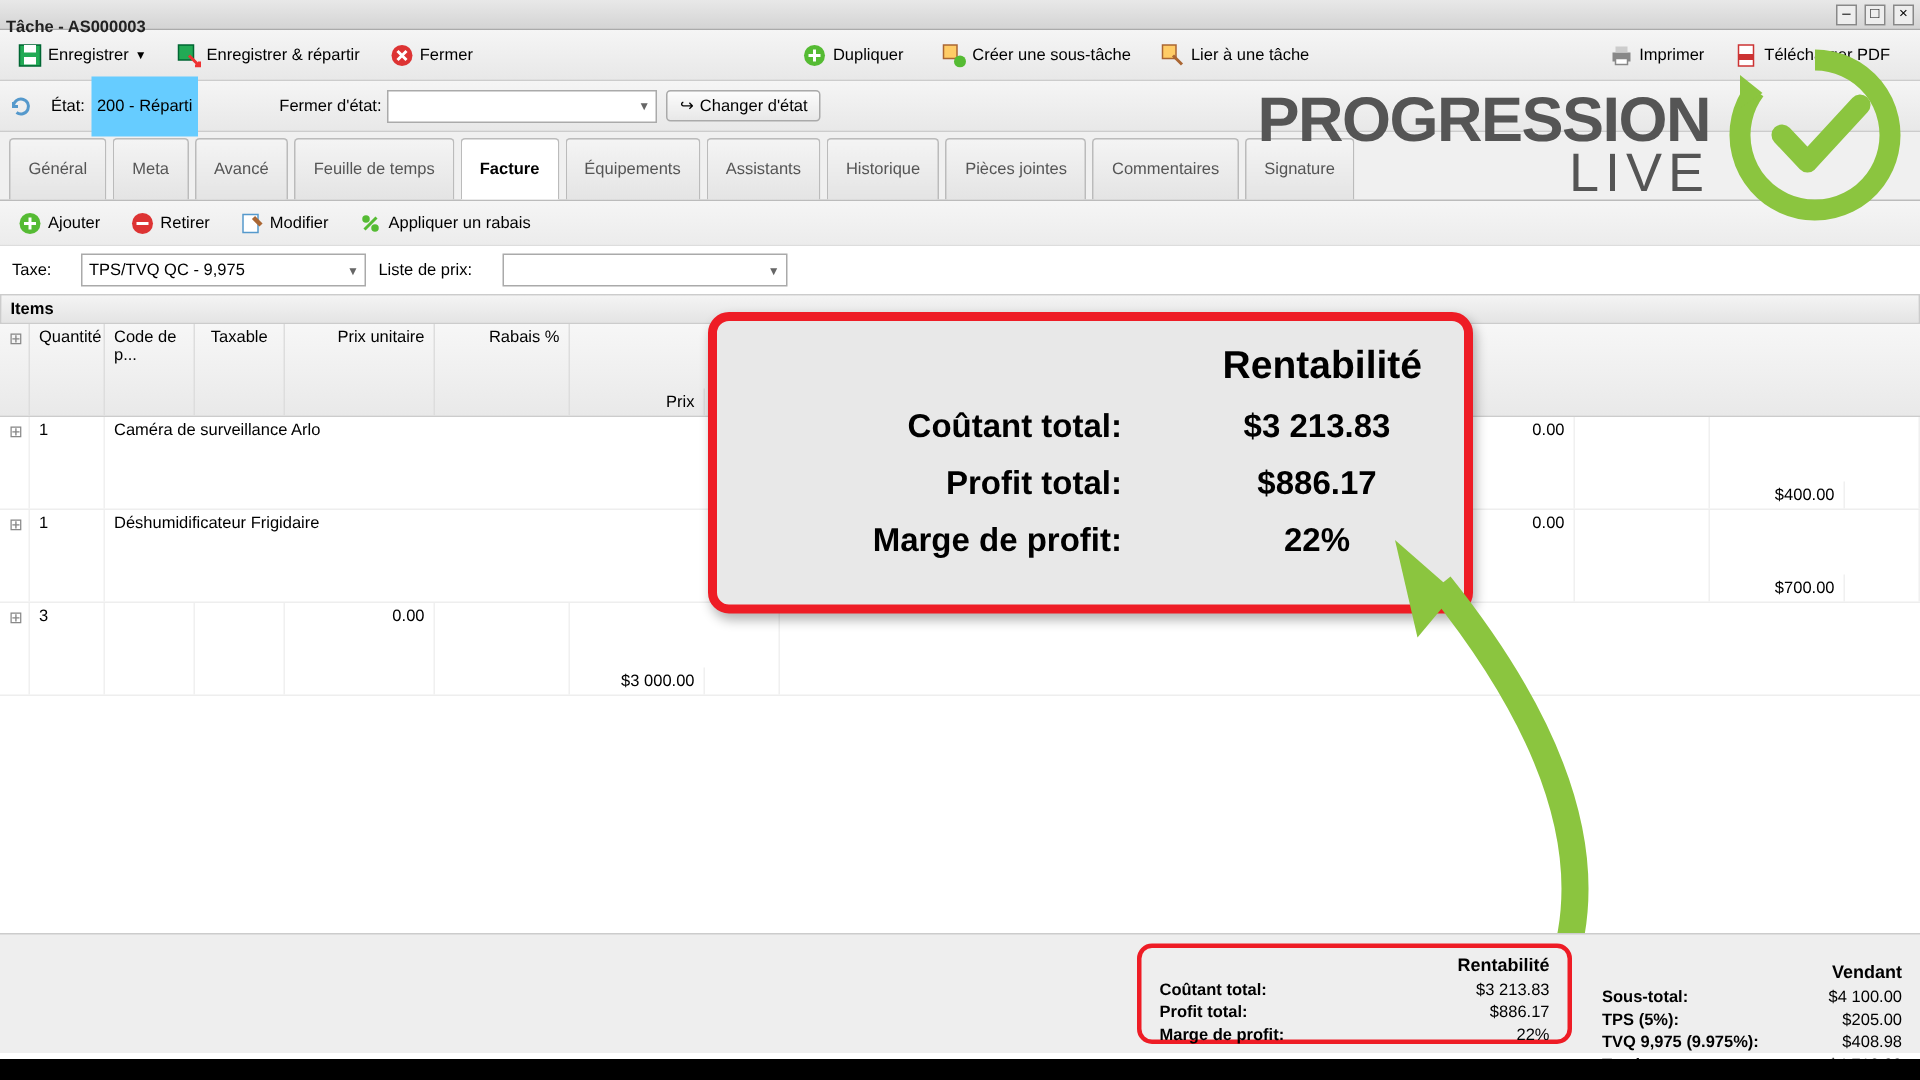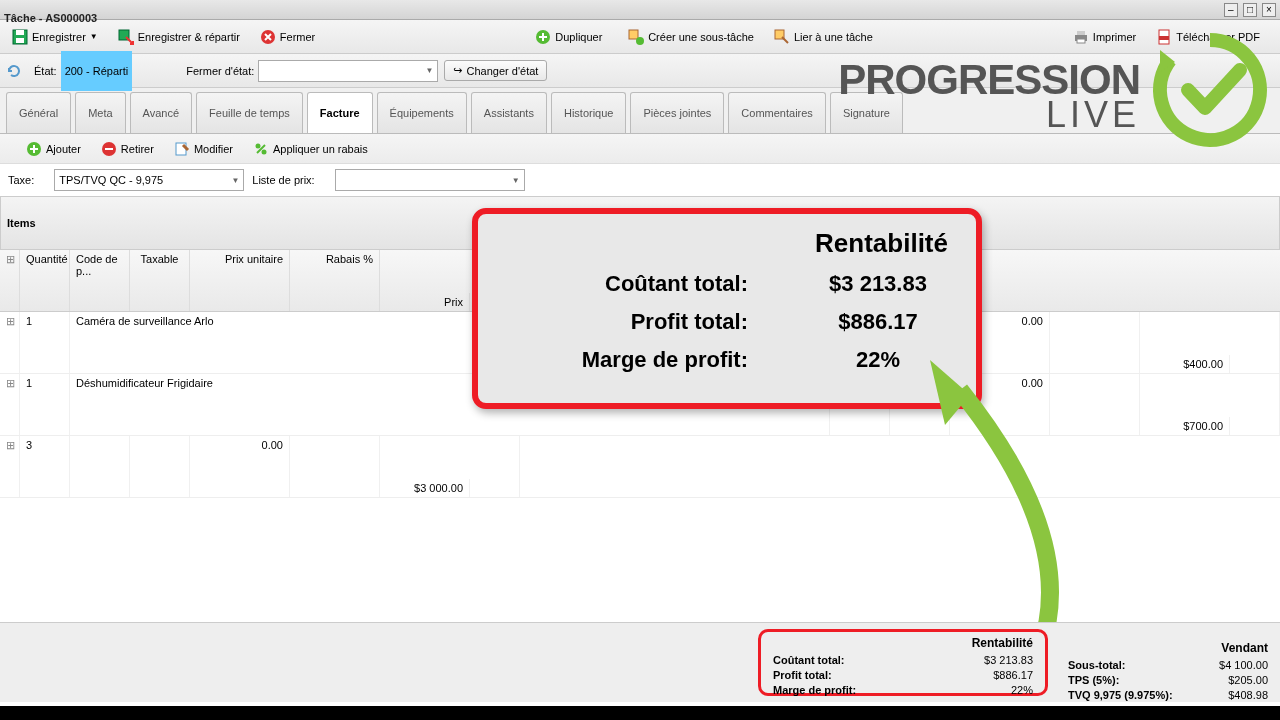--- a/index.html
+++ b/index.html
@@ -19,26 +19,26 @@
 .state-label { font-size:11px; margin:0 4px; }
 .state-val { background:#6cf; color:#000; padding:14px 4px; font-size:11px; }
 .combo { height:22px; border:1px solid #aaa; background:#fff; min-width:180px; display:flex; align-items:center; justify-content:space-between; padding:0 4px; font-size:11px; }
 .combo-arrow { font-size:8px; color:#666; }
 .state-btn { display:flex; align-items:center; gap:4px; margin-left:6px; padding:3px 8px; border:1px solid #aaa; background:linear-gradient(#fcfcfc,#e8e8e8); border-radius:3px; cursor:pointer; font-size:11px; }
 
 .tabs { display:flex; gap:4px; padding:4px 6px 0; background:#f0f0f0; border-bottom:1px solid #bbb; }
 .tab { padding:14px 12px; background:linear-gradient(#f4f4f4,#e4e4e4); border:1px solid #bbb; border-bottom:none; border-radius:3px 3px 0 0; font-size:11px; cursor:pointer; color:#555; }
 .tab.active { background:#fff; color:#000; font-weight:bold; }
 
-.subtoolbar { background: linear-gradient(#f5f5f5,#ececec); height:30px; display:flex; align-items:center; padding:0 20px; border-bottom:1px solid #ddd; }
+.subtoolbar { background: linear-gradient(#f5f5f5,#ececec); height:30px; display:flex; align-items:center; padding:0 6px; border-bottom:1px solid #ddd; }
 
 .filterbar { height:32px; display:flex; align-items:center; padding:0 8px; gap:8px; }
 .filterbar .combo { min-width:190px;margin-left:12px; }
 
-.items-hdr { background:linear-gradient(#f4f4f4,#e4e4e4); border:1px solid #ccc; padding:20px 6px; font-size:11px; font-weight:bold; }
+.items-hdr { background:linear-gradient(#f4f4f4,#e4e4e4); border:1px solid #ccc; padding:3px 6px; font-size:11px; font-weight:bold; }
 .grid-head { display:flex; background:linear-gradient(#f7f7f7,#e9e9e9); border-bottom:1px solid #ccc; font-size:11px; }
 .gh { padding:3px 6px; border-right:1px solid #ddd; }
 .grid-body { font-size:11px; }
 .grow { display:flex; border-bottom:1px solid #eee; }
 .gc { padding:3px 6px; border-right:1px solid #f0f0f0; }
 .c-exp { width:20px; text-align:center; color:#888; }
 .c-qty { width:50px; }
 .c-name { flex:1; }
 .c-code { width:60px; }
 .c-tax { width:60px; text-align:center; }

